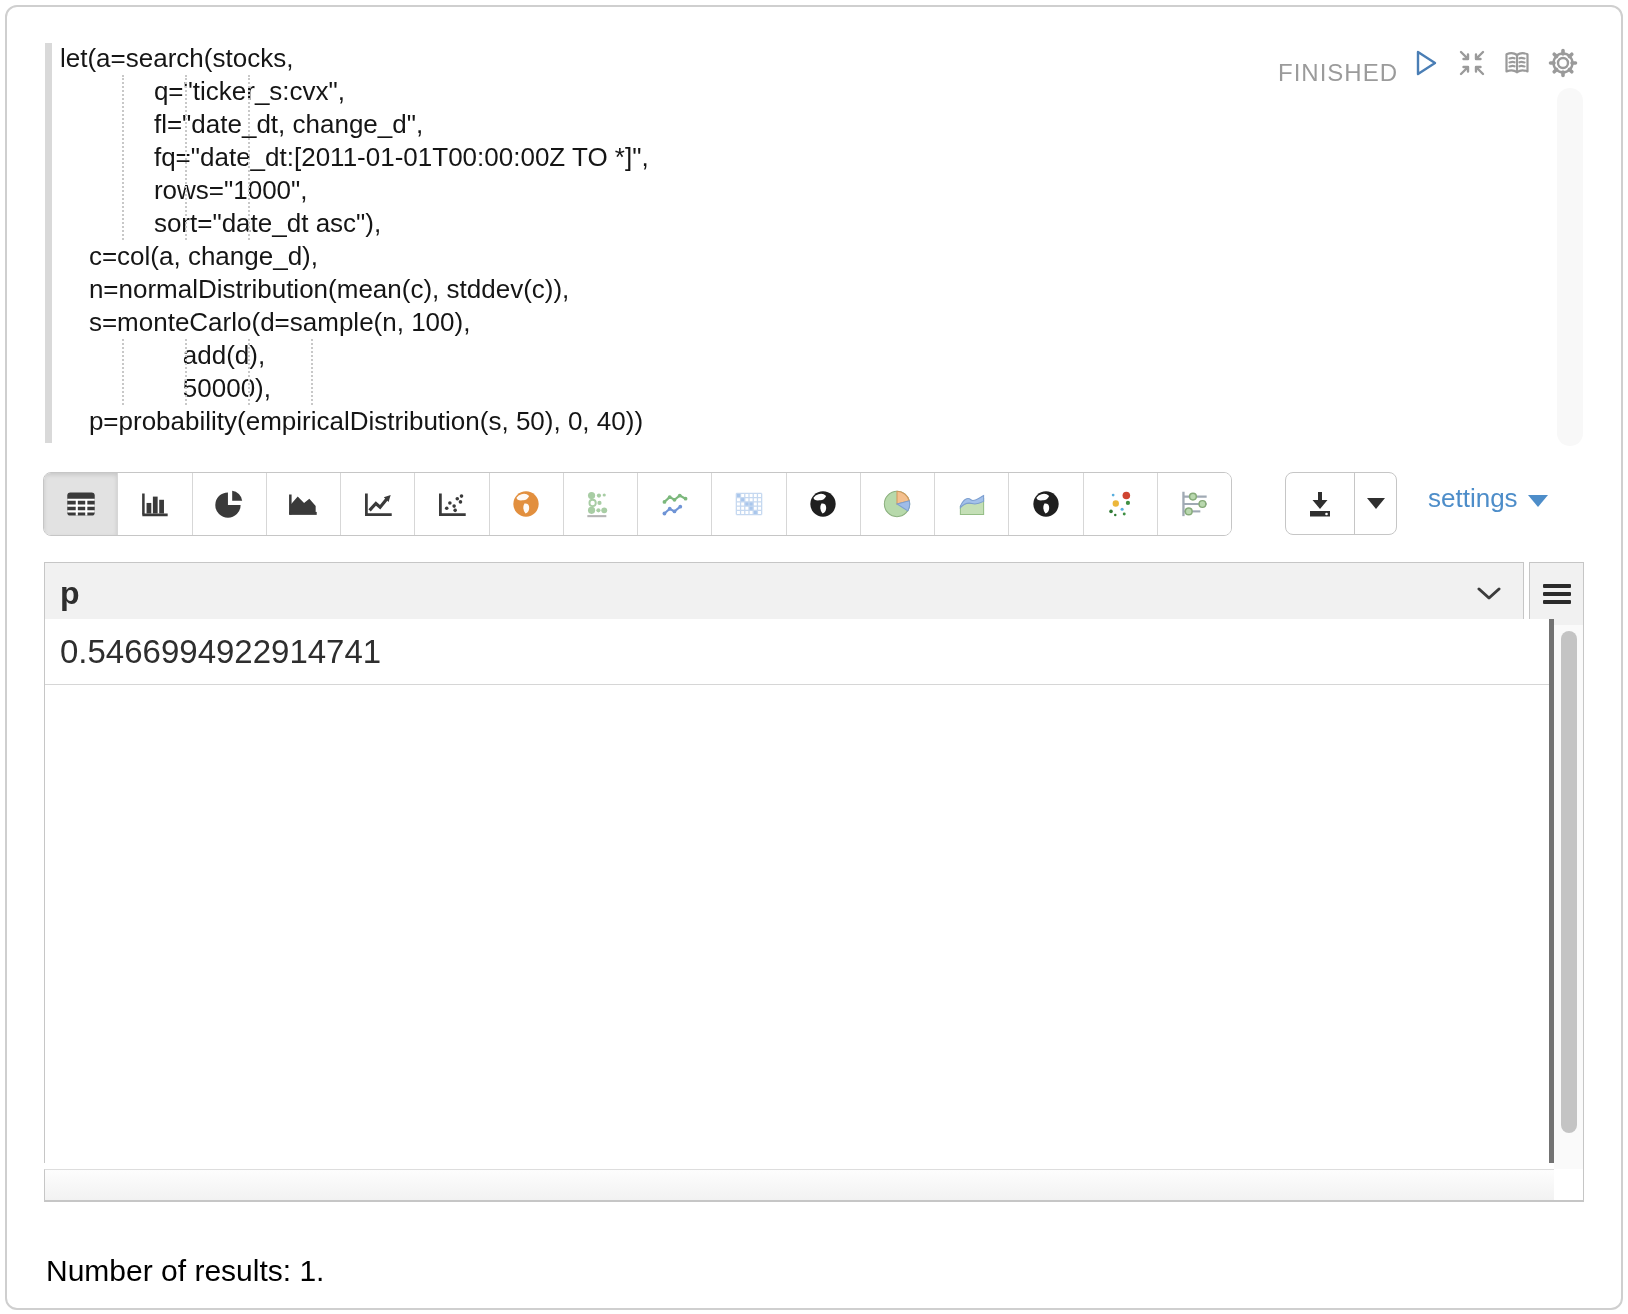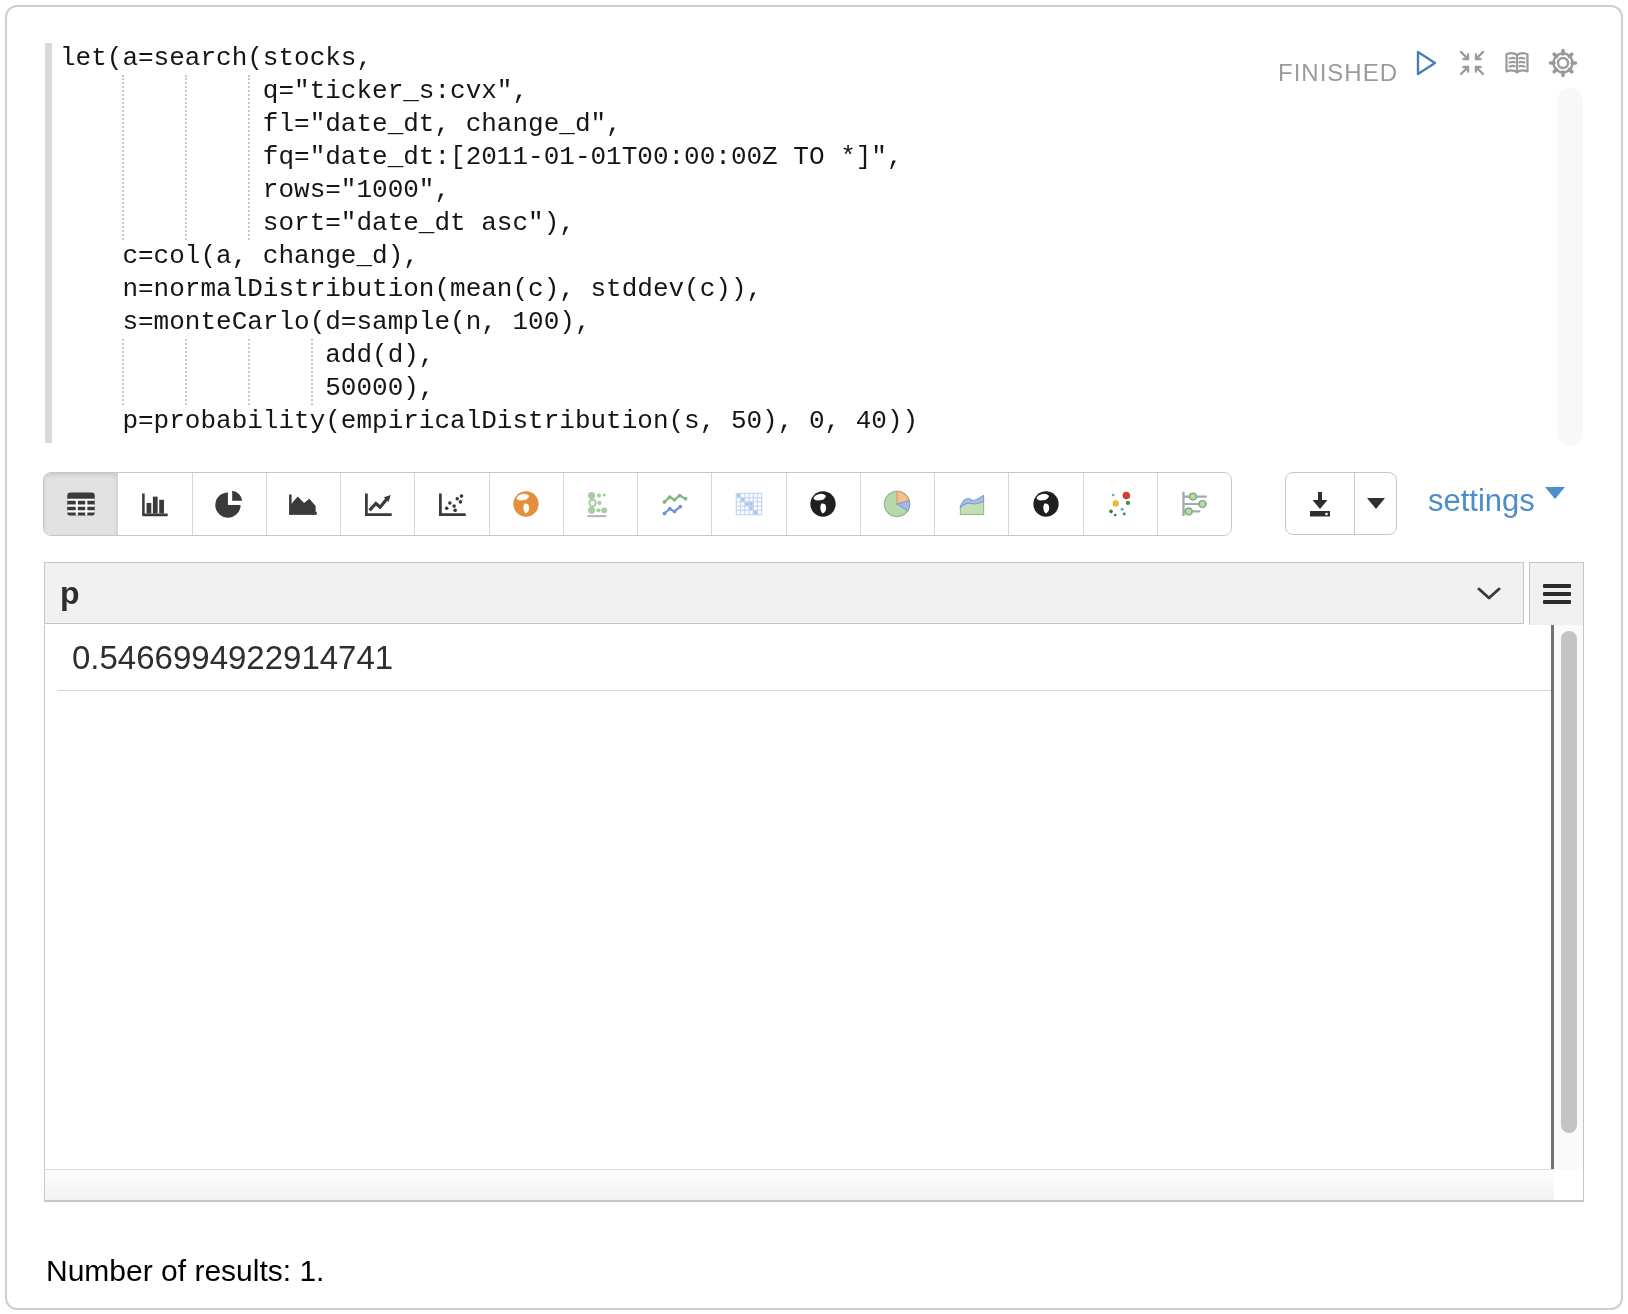--- a/index.html
+++ b/index.html
@@ -2,21 +2,21 @@
 <html><head>
 <meta charset="utf-8">
 <style>
   * { margin:0; padding:0; box-sizing:border-box; }
   html,body { width:1628px; height:1314px; background:#fff; font-family:"Liberation Sans", sans-serif; }
   .stage { position:relative; width:1628px; height:1314px; background:#fff; overflow:hidden; }
   .card-frame { position:absolute; left:5px; top:5px; right:5px; bottom:4px; border:2px solid #cfcfcf; border-radius:12px; pointer-events:none; }
 
   
   .gutter-bar { position:absolute; left:45px; top:43px; width:7px; height:400px; background:#d9d9d9; }
-  pre.code { position:absolute; left:60px; top:42px; font-family:Liberation Mono, monospace; font-size:26px; line-height:33px; color:#151515; white-space:pre; }
+  pre.code { position:absolute; left:60px; top:42px; font-family:Liberation Sans, sans-serif; font-size:26px; line-height:33px; color:#151515; white-space:pre; }
   .iguide { position:absolute; width:0; border-left:2px dotted #c8c8c8; }
   .ig-a1 { left:122px; top:75px; height:165px; }
   .ig-a2 { left:185px; top:75px; height:165px; }
   .ig-a3 { left:248px; top:75px; height:165px; }
   .ig-b1 { left:122px; top:339px; height:66px; }
   .ig-b2 { left:185px; top:339px; height:66px; }
   .ig-b3 { left:248px; top:339px; height:66px; }
   .ig-b4 { left:311px; top:339px; height:66px; }
   .editor-vtrack { position:absolute; left:1557px; top:88px; width:26px; height:358px; background:#f8f8f8; border-radius:13px; }
 
@@ -30,31 +30,31 @@
   .viz-btn { flex:1 1 0; display:flex; align-items:center; justify-content:center; background:#fff; border:none; border-left:1px solid #d7d7d7; cursor:pointer; }
   .viz-btn:first-child { border-left:none; }
   .viz-btn.selected { background:#e2e2e2; box-shadow:inset 0 2px 4px rgba(0,0,0,.12); }
   .viz-btn svg { width:38px; height:38px; display:block; }
 
   .dl-group { position:absolute; left:1285px; top:472px; width:112px; height:63px; display:flex; border:1px solid #c6c6c6; border-radius:8px; background:#fff; overflow:hidden; }
   .dl-main { width:69px; display:flex; align-items:center; justify-content:center; border-right:1px solid #c6c6c6; cursor:pointer; }
   .dl-caret { flex:1; display:flex; align-items:center; justify-content:center; cursor:pointer; }
   .caret-down { width:0; height:0; border-left:9px solid transparent; border-right:9px solid transparent; border-top:11px solid #2f2f2f; }
 
-  .settings-link { position:absolute; left:1428px; top:483px; display:flex; align-items:flex-start; gap:10px; color:#4d8dc9; font-size:31px; cursor:pointer; }
+  .settings-link { position:absolute; left:1428px; top:483px; display:flex; align-items:center; gap:10px; color:#4d8dc9; font-size:26px; cursor:pointer; }
   .settings-caret { width:0; height:0; border-left:10px solid transparent; border-right:10px solid transparent; border-top:12px solid #4d8dc9; margin-top:4px; }
 
   
   .result-panel { position:absolute; left:44px; top:562px; width:1540px; height:640px; }
   .hdr-p { position:absolute; left:0; top:0; width:1480px; height:62px; background:#f1f1f1; border:1px solid #c6c6c6; display:flex; align-items:center; padding-left:15px; font-size:32px; font-weight:bold; color:#2e2e2e; cursor:pointer; }
   .hdr-chevron { position:absolute; right:22px; top:24px; }
   .hdr-menu { position:absolute; left:1485px; top:0; width:55px; height:64px; background:#f1f1f1; border:1px solid #c6c6c6; display:flex; align-items:center; justify-content:center; cursor:pointer; }
   .burger { width:28px; }
   .burger div { height:4px; background:#2b2b2b; margin:4px 0; border-radius:1px; }
-  .tbl-body { position:absolute; left:0; top:63px; width:1510px; height:544px; background:#fff; border-left:1px solid #c6c6c6; border-right:3px solid #737373;padding-left:12px; }
+  .tbl-body { position:absolute; left:0; top:57px; width:1510px; height:544px; background:#fff; border-left:1px solid #c6c6c6; border-right:5px solid #737373; }
   .tbl-row { height:66px; border-bottom:1px solid #d6d6d6; display:flex; align-items:center; padding-left:15px; font-size:33px; color:#2e2e2e; }
   .vtrack { position:absolute; left:1510px; top:63px; width:30px; height:544px; background:#fafafa; border-right:1px solid #c6c6c6; }
   .vthumb { position:absolute; left:7px; top:6px; width:16px; height:502px; background:#c4c4c4; border-radius:8px; cursor:pointer; }
   .hstrip { position:absolute; left:0; top:607px; width:1510px; height:33px; background:linear-gradient(#fdfdfd,#f2f2f2); border-left:1px solid #c6c6c6; border-top:1px solid #ddd; border-bottom:2px solid #c6c6c6; cursor:pointer; }
   .hcorner { position:absolute; left:1510px; top:607px; width:30px; height:33px; background:#fff; border-right:1px solid #c6c6c6; border-bottom:2px solid #c6c6c6; }
 
   .footer-results { position:absolute; left:46px; top:1254px; font-size:30px; color:#000000; }
 </style>
 </head>
 <body>

